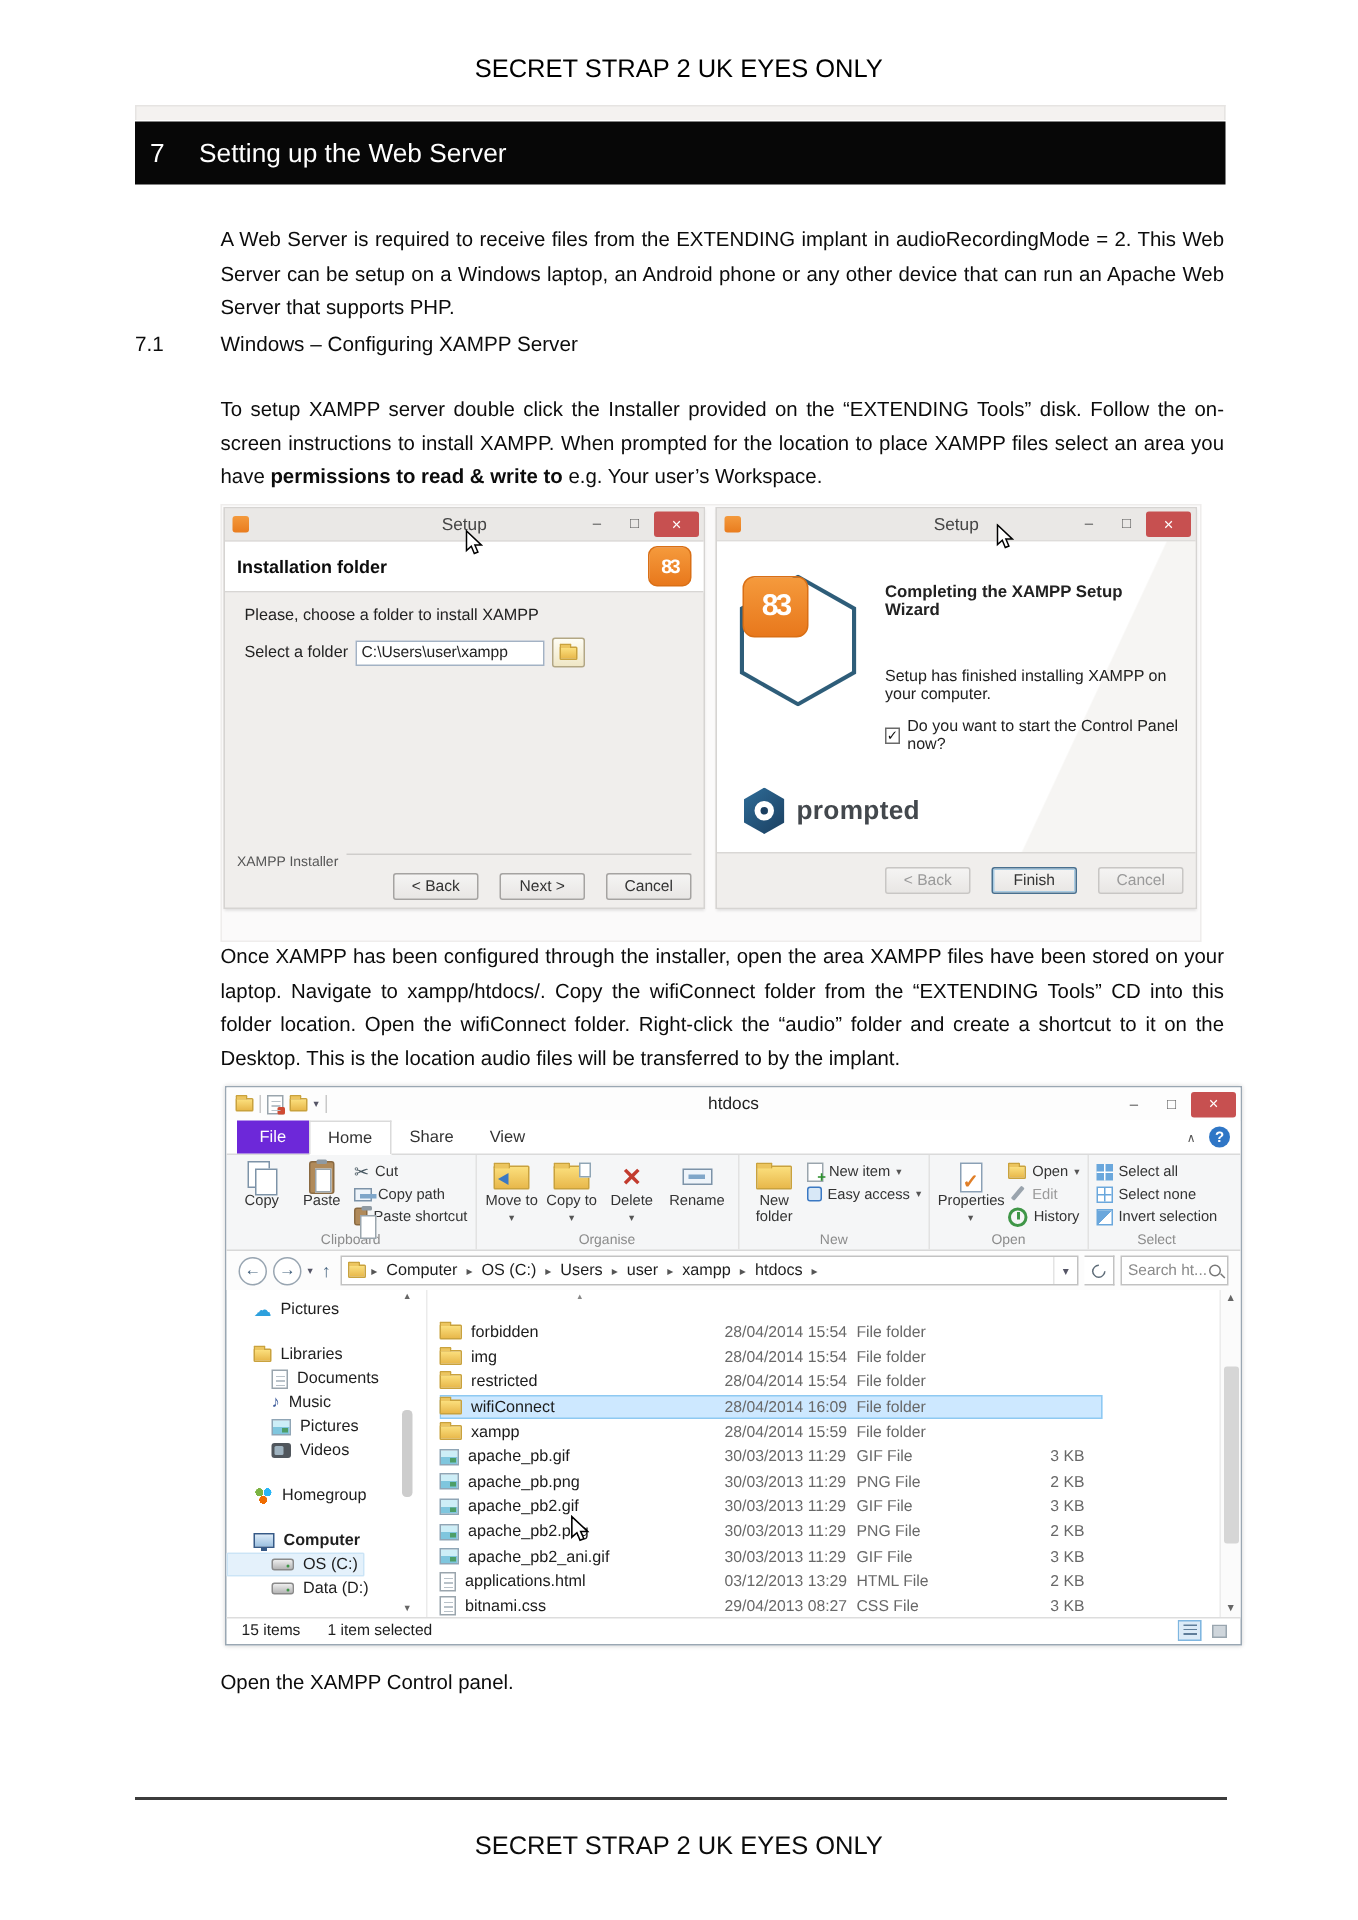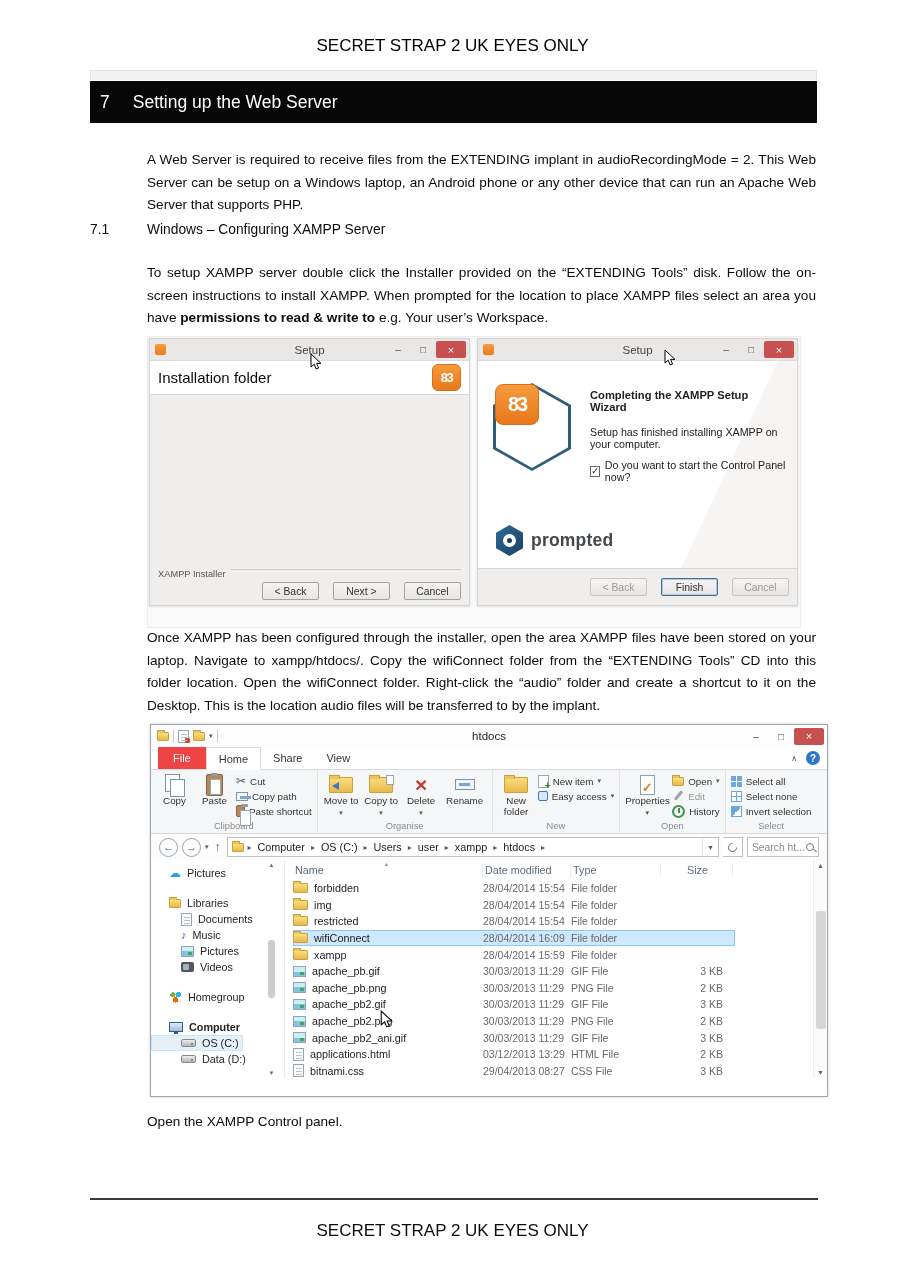--- a/index.html
+++ b/index.html
@@ -31,58 +31,58 @@
   
   .shot1{position:absolute;left:147px;top:336px;width:654px;height:292px;background:#fbfafa;border:1px solid #efedec}
   .dlg{position:absolute;top:1px;width:321px;height:268px;background:#f0eeec;border:1px solid #d6d4d2;box-shadow:0 1px 2px rgba(0,0,0,.12)}
   #dlgL{left:1px}
   #dlgR{left:329px}
   .dlg-tb{height:22px;background:#eae8e6;display:flex;align-items:center;position:relative;border-bottom:1px solid #dedcda}
   .dlg-tb .appico{width:11px;height:11px;margin-left:5px;border-radius:2px;background:linear-gradient(#f49a3d,#e97c1e);color:#fff;font-size:7px;font-weight:bold;display:flex;align-items:center;justify-content:center;z-index:1}
   .dlg-tb .t{position:absolute;left:0;right:0;text-align:center;font-size:11.5px;color:#444}
   .dlg-tb .btns{margin-left:auto;display:flex;align-items:center;gap:1px;margin-right:3px;z-index:1}
   .dlgL-head{height:34px;background:#fff;border-bottom:1px solid #d8d6d4;display:flex;align-items:center;padding:0 8px}
-  .dlgL-head .h{font-weight:normal;font-size:15px}
+  .dlgL-head .h{font-weight:bold;font-size:12px}
   .xlogo{margin-left:auto;width:29px;height:27px;border-radius:6px;background:linear-gradient(#f59a3c,#e8781c);color:#fff;display:flex;align-items:center;justify-content:center;font-weight:bold;font-size:13px;letter-spacing:-1.5px;border:1px solid #d96f15}
   .dlgL-body{padding:9px 13px;font-size:10.8px;color:#222}
   .dlgL-body .prompt{margin-bottom:9px}
   .frow{display:flex;align-items:center;gap:5px}
   .finput{width:126px;height:17px;border:1px solid #a3b2c4;background:#fff;font-size:10.4px;padding:0 3px;display:flex;align-items:center;white-space:nowrap;overflow:hidden}
   .fbtn{width:22px;height:20px;border:1px solid #b3a784;background:linear-gradient(#fefdf4,#f0e7c6);border-radius:2px;display:flex;align-items:center;justify-content:center}
   .dlg-foot-line{position:absolute;left:8px;right:8px;bottom:26px;display:flex;font-size:9.3px;color:#555}
   .dlg-foot-line::after{content:"";flex:1;border-top:1px solid #cfcdcb;margin-left:5px}
   .btnrow{position:absolute;right:8px;bottom:5px;display:flex;gap:14px}
   .btn{min-width:57px;height:18px;display:flex;align-items:center;justify-content:center;font-size:10.4px;color:#333;background:linear-gradient(#f5f4f3,#e8e6e4);border:1px solid #a5a3a1;border-radius:2px;padding:0 6px}
   .btn.primary{border-color:#49708f;box-shadow:inset 0 0 0 1px #a8cbe2}
   .btn.dim{color:#9a9a9a;border-color:#c8c6c4}
   .dlgR-white{position:absolute;top:22px;left:0;right:0;bottom:37px;background:linear-gradient(115deg,#fff 72%,#f6f5f3 72.3%)}
   .hexo{position:absolute;left:15px;top:22px;width:78px;height:88px;background:#2e5d79;clip-path:polygon(50% 0,100% 25%,100% 75%,50% 100%,0 75%,0 25%)}
   .hexi{position:absolute;inset:3px;background:#fff;clip-path:polygon(50% 0,100% 25%,100% 75%,50% 100%,0 75%,0 25%)}
   .hexsq{position:absolute;left:17px;top:23px;width:44px;height:41px;border-radius:8px;background:linear-gradient(#f59a3c,#e8781c);border:1px solid #d96f15;color:#fff;display:flex;align-items:center;justify-content:center;font-weight:bold;font-size:20px;letter-spacing:-2px}
   .dlgR-texts{position:absolute;left:112px;top:28px;right:10px;font-size:10.7px;color:#222}
-  .dlgR-texts .h{font-weight:bold;font-size:11.2px;margin-bottom:13px}
+  .dlgR-texts .h{font-weight:bold;font-size:11.2px;margin-bottom:32px}
   .dlgR-texts .msg{margin-bottom:9px}
   .chk-row{display:flex;align-items:center;gap:5px}
   .chk{width:11px;height:11px;border:1px solid #6a6a6a;background:#fff;display:flex;align-items:center;justify-content:center;font-size:9px;color:#111;line-height:1}
   .bit{position:absolute;left:18px;bottom:12px;display:flex;align-items:center;gap:8px}
   .bit-hex{position:relative;width:27px;height:31px;background:linear-gradient(135deg,#2e6c98,#1b3f60);clip-path:polygon(50% 0,100% 25%,100% 75%,50% 100%,0 75%,0 25%)}
   .bit-ring{position:absolute;left:7px;top:9px;width:13px;height:13px;border-radius:50%;background:#fff}
   .bit-dot{position:absolute;left:4px;top:4px;width:5px;height:5px;border-radius:50%;background:#1b3f60}
   .bit-word{font-size:17.5px;color:#43484d;font-weight:600;letter-spacing:.2px}
   .dlgR-foot{position:absolute;left:0;right:0;bottom:0;height:37px;background:#f0eeec;border-top:1px solid #d9d7d5;display:flex;align-items:center;justify-content:flex-end;gap:14px;padding-right:8px}
 
   
   .shot2{position:absolute;left:150px;top:724px;width:678px;height:373px;background:#fff;border:1px solid #9aa7b3;box-shadow:0 0 3px rgba(0,0,0,.18);font-size:11px}
   .ex-tb{height:22px;display:flex;align-items:center;position:relative;background:#fdfdfd}
   .qat{display:flex;align-items:center;gap:4px;margin-left:6px;z-index:1}
   .qsep{width:1px;height:12px;background:#c9c9c9}
   .ex-title{position:absolute;left:0;right:0;text-align:center;font-size:11.5px;color:#222}
   .ex-wbtns{margin-left:auto;display:flex;align-items:center;gap:1px;margin-right:3px;z-index:1}
   .ex-tabs{height:23px;display:flex;align-items:stretch;background:#fff;border-bottom:1px solid #dadada;padding-left:7px;position:relative}
-  .ftab{background:#ef4444;color:#fff;font-size:11px;padding:0 15px;display:flex;align-items:center}
+  .ftab{background:#6d28d9;color:#fff;font-size:11px;padding:0 15px;display:flex;align-items:center}
   .tab{font-size:11px;color:#333;padding:0 12px;display:flex;align-items:center}
   .tab.active{border:1px solid #dadada;border-bottom:1px solid #fff;margin-bottom:-1px;background:#fff}
   .tabs-right{position:absolute;right:7px;top:0;bottom:0;display:flex;align-items:center;gap:9px}
   .collapse{font-size:8px;color:#555}
   .helpc{width:14px;height:14px;border-radius:50%;background:#2f76c6;color:#fff;font-size:10px;font-weight:bold;display:flex;align-items:center;justify-content:center}
   .ex-ribbon{height:64px;background:#f5f6f7;border-bottom:1px solid #d8d8d8;display:flex;color:#333}
   .rgroup{display:flex;flex-direction:column;border-right:1px solid #e2e2e2;padding:2px 5px 0}
   .ritems{flex:1;display:flex;align-items:flex-start;gap:3px}
   .glabel{text-align:center;font-size:9.3px;color:#8b8b8b;height:13px;line-height:12px}
   .bigbtn{display:flex;flex-direction:column;align-items:center;width:37px;padding-top:1px}
@@ -212,20 +212,30 @@
         <span class="btns">
           <span class="wbtn">–</span>
           <span class="wbtn">□</span>
           <span class="wbtn close">×</span>
         </span>
       </div>
       <div class="dlgL-head">
         <span class="h">Installation folder</span>
         <span class="xlogo">83</span>
       </div>
+      <div class="dlgL-body">
+        <div class="prompt">Please, choose a folder to install XAMPP</div>
+        <div class="frow">
+          <span>Select a folder</span>
+          <span class="finput">C:\Users\user\xampp</span>
+          <span class="fbtn">
+              <span class="ic-folder sm"></span>
+            </span>
+        </div>
+      </div>
       <div class="dlg-foot-line">
           <span>XAMPP Installer</span>
         </div>
       <div class="btnrow">
         <span class="btn">&lt; Back</span>
         <span class="btn">Next &gt;</span>
         <span class="btn">Cancel</span>
       </div>
       <svg class="cursor" style="left:160px;top:14px" width="12" height="18" viewBox="0 0 12 18">
           <path d="M1 1 L1 14 L4.2 11.2 L6.2 16 L8.6 15 L6.6 10.4 L11 10.4 Z" fill="#fff" stroke="#000"></path>
@@ -525,26 +535,20 @@
             <span>Data (D:)</span>
           </div>
         <div class="sb-scroll">
           <span>▲</span>
           <span class="sb-thumb"></span>
           <span>▼</span>
         </div>
       </div>
 
       <div class="list">
-        <div class="cols">
-          <span class="hc">Name</span>
-          <span class="hc">Date modified</span>
-          <span class="hc">Type</span>
-          <span class="hc size">Size</span>
-        </div>
         <span class="sort">▴</span>
 
         <div class="rows">
           <div class="row">
               <span class="n">
                 <span class="ic-folder"></span>
                 <span>forbidden</span>
               </span>
               <span class="c">28/04/2014 15:54</span>
               <span class="c">File folder</span>
@@ -655,19 +659,31 @@
           <span>▲</span>
           <span class="ls-thumb"></span>
           <span>▼</span>
         </div>
         <svg class="cursor" style="left:95px;top:150px" width="13" height="19" viewBox="0 0 12 18">
             <path d="M1 1 L1 14 L4.2 11.2 L6.2 16 L8.6 15 L6.6 10.4 L11 10.4 Z" fill="#fff" stroke="#000"></path>
           </svg>
       </div>
     </div>
 
+    <div class="ex-status">
+      <span>15 items</span>
+      <span>1 item selected</span>
+      <span class="vtoggles">
+        <span class="vt vt1">
+            <i></i>
+          </span>
+        <span class="vt vt2">
+            <i></i>
+          </span>
+      </span>
+    </div>
   </div>
 
   <div class="caption">Open the XAMPP Control panel.</div>
 
   <div class="footer-line"></div>
   <div class="footer-class">SECRET STRAP 2 UK EYES ONLY</div>
 </div>
 
 </body></html>

